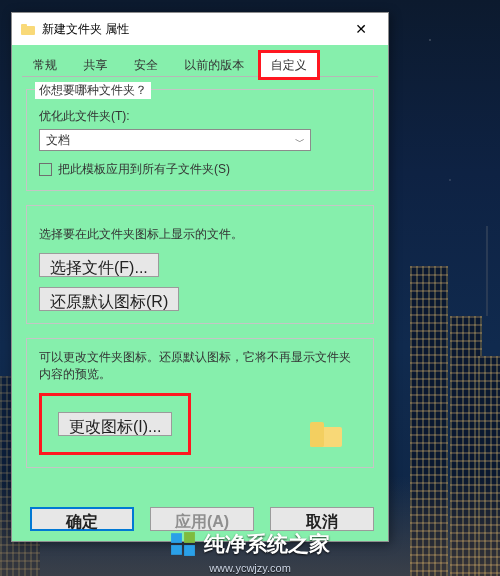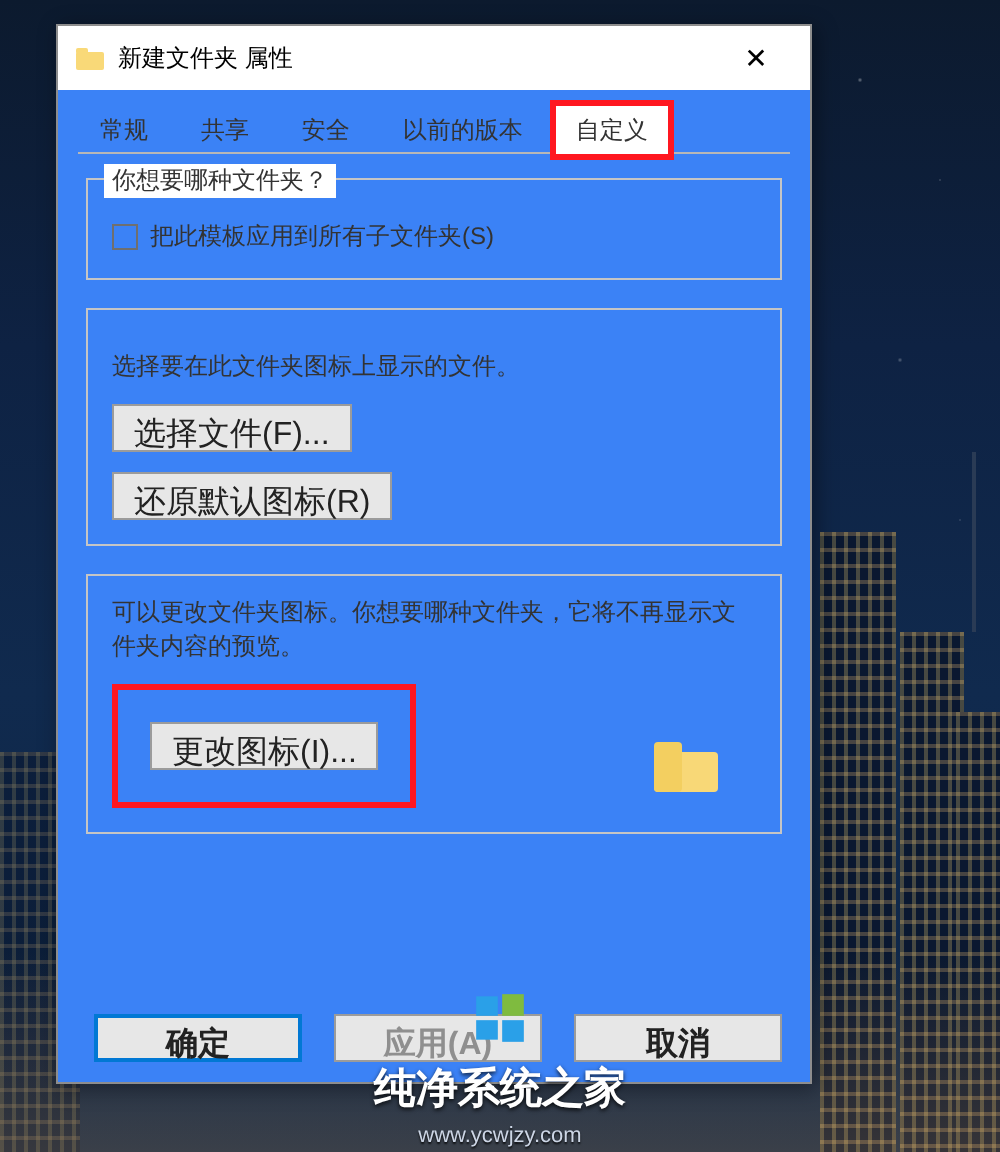--- a/index.html
+++ b/index.html
@@ -24,27 +24,27 @@
   .b1{ left:410px; width:38px; height:310px; }
   .b2{ left:450px; width:32px; height:260px; }
   .b3{ left:478px; width:22px; height:220px; }
   .b4{ left:0; width:40px; height:200px; opacity:.6; }
   .bottomlights{ position:absolute; bottom:0; left:0; right:0; height:100px;
     background: linear-gradient(to top, rgba(255,180,90,.18), transparent); }
   .tower{ position:absolute; left:486px; bottom:260px; width:2px; height:90px; background:#2a3b55; }
 
   .watermark{ position:absolute; bottom:18px; left:0; right:0; text-align:center;
     color:#ffffff; font-size:21px; font-weight:700; z-index:3;
-    text-shadow: 0 1px 2px rgba(0,0,0,.8); display:flex; align-items:center; justify-content:center; gap:8px;flex-direction:column;}
+    text-shadow: 0 1px 2px rgba(0,0,0,.8); display:flex; align-items:center; justify-content:center; gap:8px;}
   .wm-icon{ width:26px; height:26px; display:inline-block; }
   .wm-icon svg{ width:100%; height:100%; }
 
   
-  .dialog{ position:absolute; left:28px; top:12px; width:378px; height:530px;
-    background:#3b82f6; border:1px solid #8d8d8d; box-shadow: 2px 2px 10px rgba(0,0,0,.4); z-index:2;}
+  .dialog{ position:absolute; left:11px; top:12px; width:378px; height:530px;
+    background:#86efac; border:1px solid #8d8d8d; box-shadow: 2px 2px 10px rgba(0,0,0,.4); z-index:2;}
   .titlebar{ height:32px; display:flex; align-items:center; padding:0 6px 0 8px; gap:6px;
     background:#ffffff; }
   .folder-ico{ width:16px; height:16px; }
   .title-text{ font-size:12px; color:#000; flex:1; }
   .close-btn{ width:42px; height:28px; display:flex; align-items:center; justify-content:center; color:#000; font-size:14px; }
 
   .tabbar{ height:26px; margin:6px 10px 0 10px; position:relative; border-bottom:1px solid #b7b7b7;}
   .tab{ display:inline-block; height:25px; font-size:12px; color:#333; padding:4px 10px 0 10px;
     border:1px solid transparent; border-bottom:none; position:relative; top:1px;}
   .tab.active{ border-color:#b7b7b7; background:#fff; border-bottom:1px solid #fff; }
@@ -112,38 +112,45 @@
     <span class="tab">共享</span>
     <span class="tab">安全</span>
     <span class="tab">以前的版本</span>
     <span class="tab active highlighted">自定义</span>
   </div>
 
   <div class="content">
 
     <div class="group">
       <span class="group-title">你想要哪种文件夹？</span>
+      <div class="row">
+        <div class="lbl">优化此文件夹(T):</div>
+        <div class="select">
+          <span>文档</span>
+          <span class="chev">﹀</span>
+        </div>
+      </div>
       <div class="checkbox">
         <span class="cb"></span>
         <span>把此模板应用到所有子文件夹(S)</span>
       </div>
     </div>
 
     <div class="group g2">
       <div class="row lbl">选择要在此文件夹图标上显示的文件。</div>
       <div class="row">
         <span class="btn">选择文件(F)...</span>
       </div>
       <div class="row">
         <span class="btn">还原默认图标(R)</span>
       </div>
     </div>
 
     <div class="group g3">
-      <div class="lbl">可以更改文件夹图标。你想要哪种文件夹，它将不再显示文件夹内容的预览。</div>
+      <div class="lbl">可以更改文件夹图标。还原默认图标，它将不再显示文件夹内容的预览。</div>
       <div class="btn-box">
         <span class="redbox">
           <span class="btn">更改图标(I)...</span>
         </span>
       </div>
       <span class="prev">
         <svg viewBox="0 0 40 32" class="big-folder">
           <rect x="3" y="10" width="32" height="20" rx="2"></rect>
           <rect class="tab" x="3" y="5" width="14" height="7" rx="2"></rect>
         </svg>

